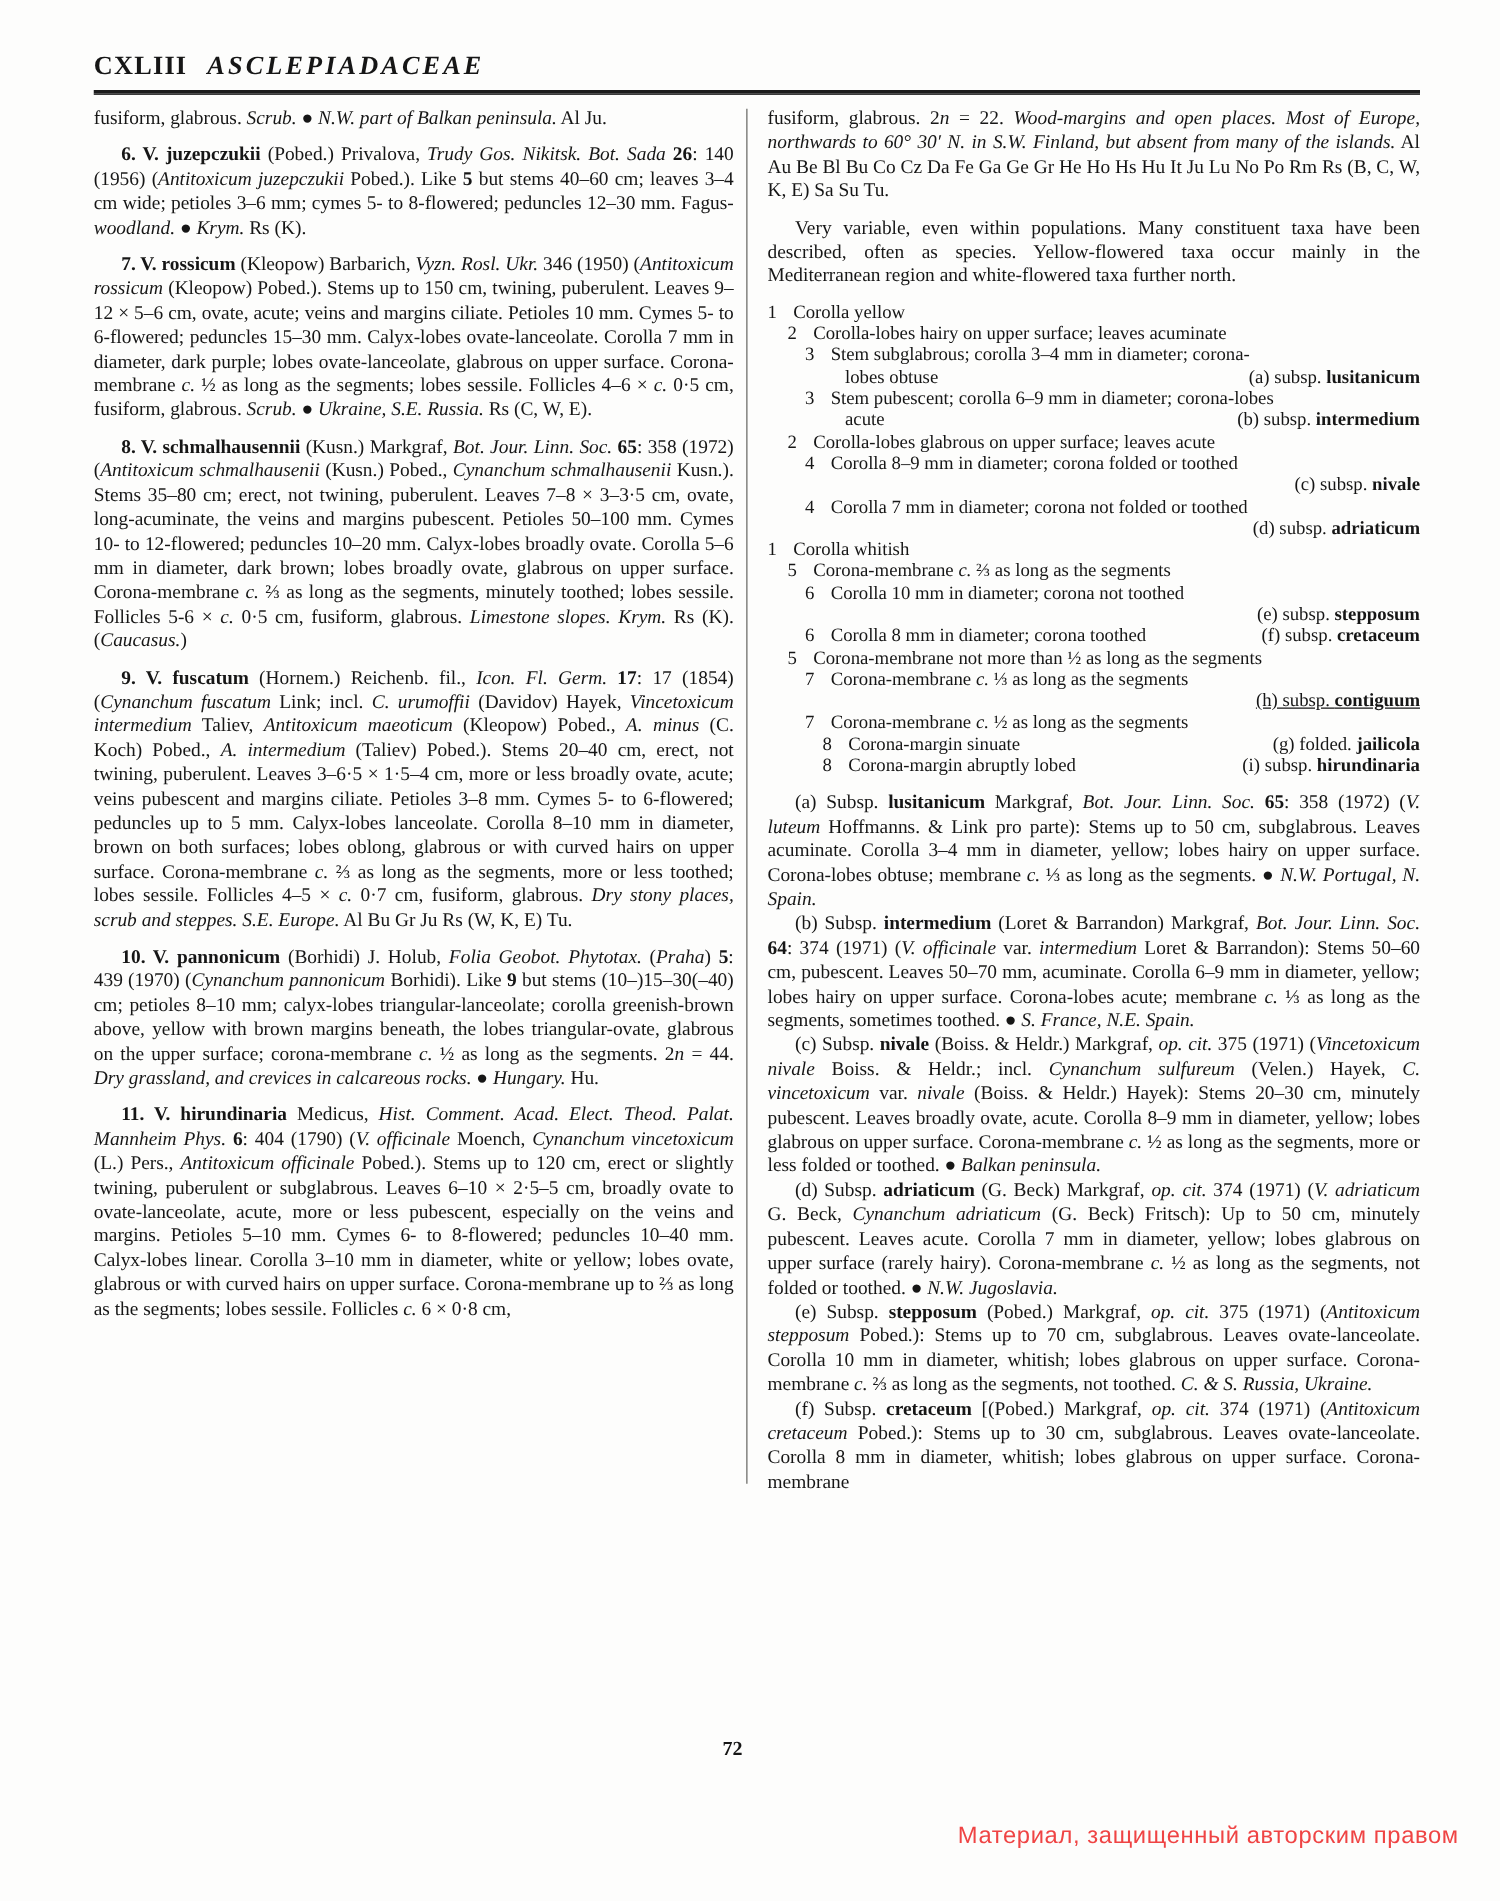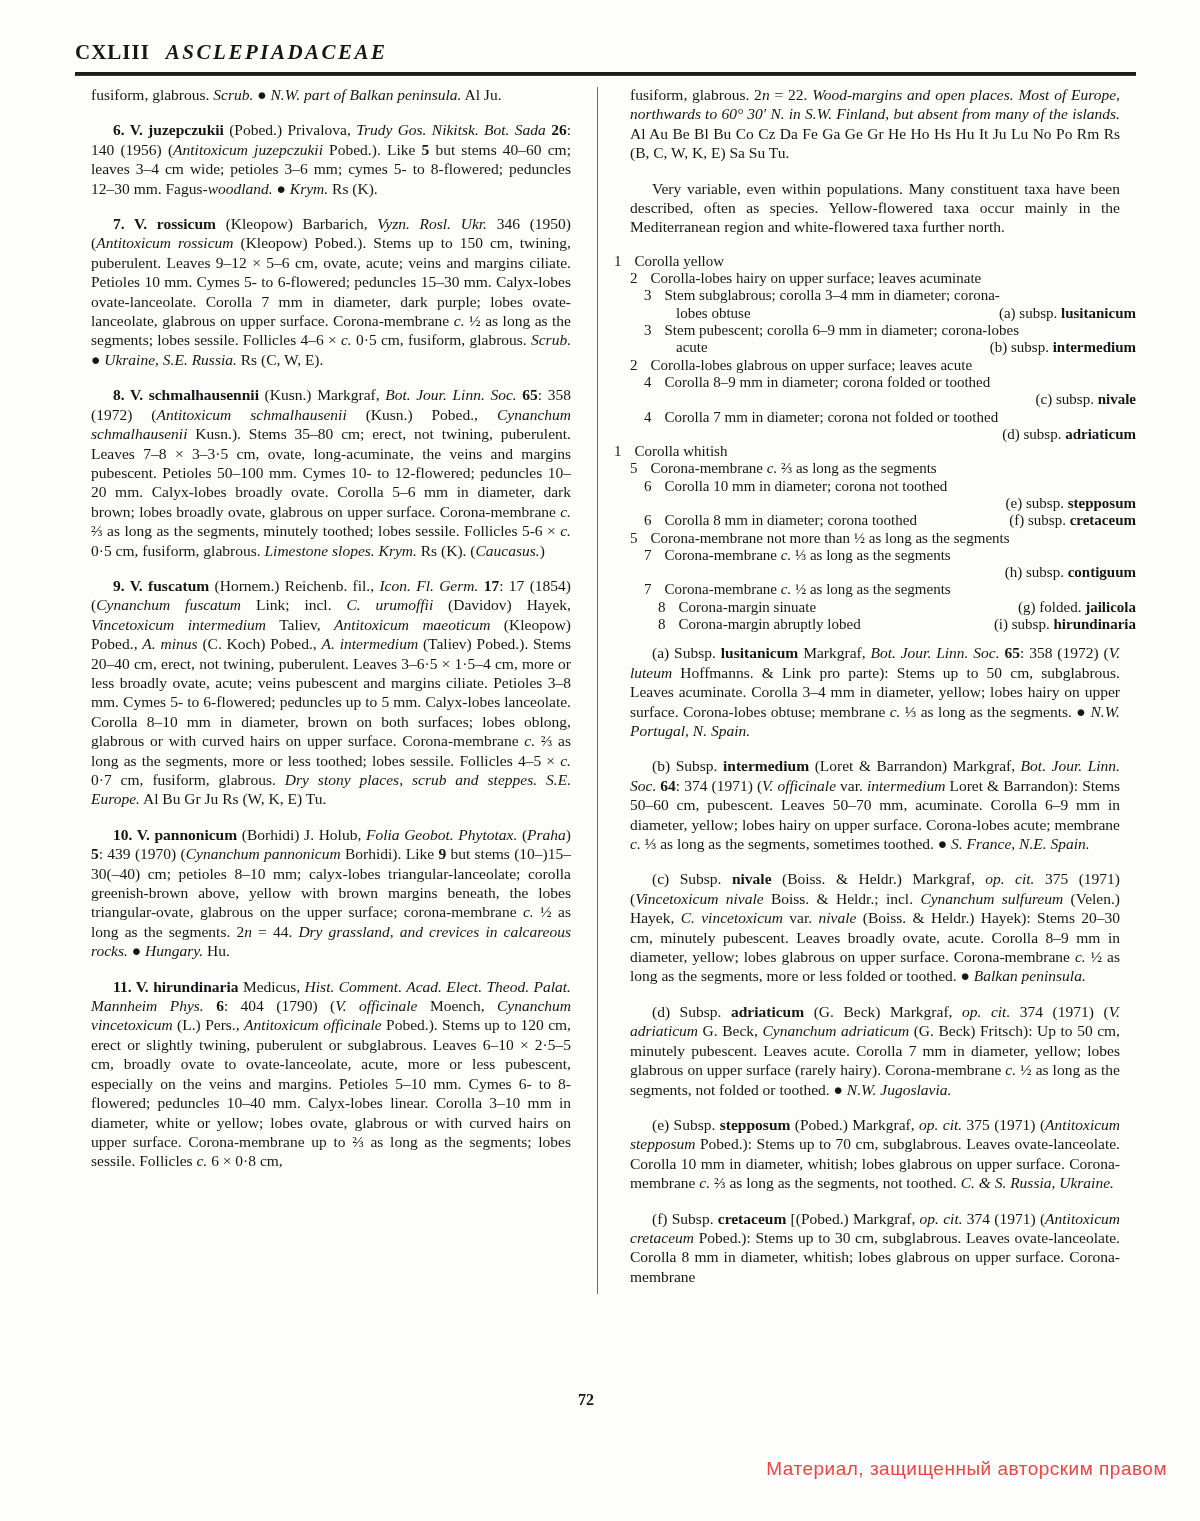--- a/index.html
+++ b/index.html
@@ -19,21 +19,21 @@
   .family-name{font-weight:bold;font-style:italic;font-size:21px;letter-spacing:2.5px;}
   .header-rule{margin-top:7px;height:0;border-top:3px solid #1c1c1c;border-bottom:1px solid #3a3a3a;}
   .columns{display:flex;gap:27px;margin-top:9px;}
   .column{width:512px;font-size:15.5px;line-height:19.4px;}
   .column.right{width:522px;}
   .col-divider{
     position:absolute;left:522px;top:2px;bottom:8px;width:1px;
     background:#6a6a66;
   }
   .colwrap{position:relative;}
-  .para{margin:16px;text-align:justify;}
+  .para{margin:0;text-align:justify;}
   .para.species,.para.note{text-indent:22px;margin-top:10px;}
   .para.subsp{text-indent:22px;margin-top:0;}
   .para.cont{text-indent:0;margin-top:0;}
   .seg-b{font-weight:bold;}
   .seg-i{font-style:italic;}
   .key{margin-top:11px;font-size:15px;}
   .key-line{display:flex;line-height:17.3px;}
   .key-num{flex:0 0 auto;margin-right:13px;}
   .key-text{flex:0 1 auto;}
   .key-res{margin-left:auto;padding-left:12px;white-space:nowrap;text-align:right;}
@@ -140,21 +140,21 @@
                 <span class="key-res"><span>(f) subsp. </span><span class="seg-b">cretaceum</span></span>
               </div>
               <div class="key-line" style="padding-left: 16px;">
                 <span class="key-num">5</span>
                 <span class="key-text"><span>Corona-membrane not more than ½ as long as the segments</span></span>
               </div>
               <div class="key-line" style="padding-left: 30px;">
                 <span class="key-num">7</span>
                 <span class="key-text"><span>Corona-membrane </span><span class="seg-i">c.</span><span> ⅓ as long as the segments</span></span>
               </div>
-              <div class="key-line" style="padding-left: 62px;">
+              <div class="key-line" style="padding-left: 62px; text-decoration: underline;">
                 <span class="key-text"></span>
                 <span class="key-res"><span>(h) subsp. </span><span class="seg-b">contiguum</span></span>
               </div>
               <div class="key-line" style="padding-left: 30px;">
                 <span class="key-num">7</span>
                 <span class="key-text"><span>Corona-membrane </span><span class="seg-i">c.</span><span> ½ as long as the segments</span></span>
               </div>
               <div class="key-line" style="padding-left: 44px;">
                 <span class="key-num">8</span>
                 <span class="key-text"><span>Corona-margin sinuate</span></span>

